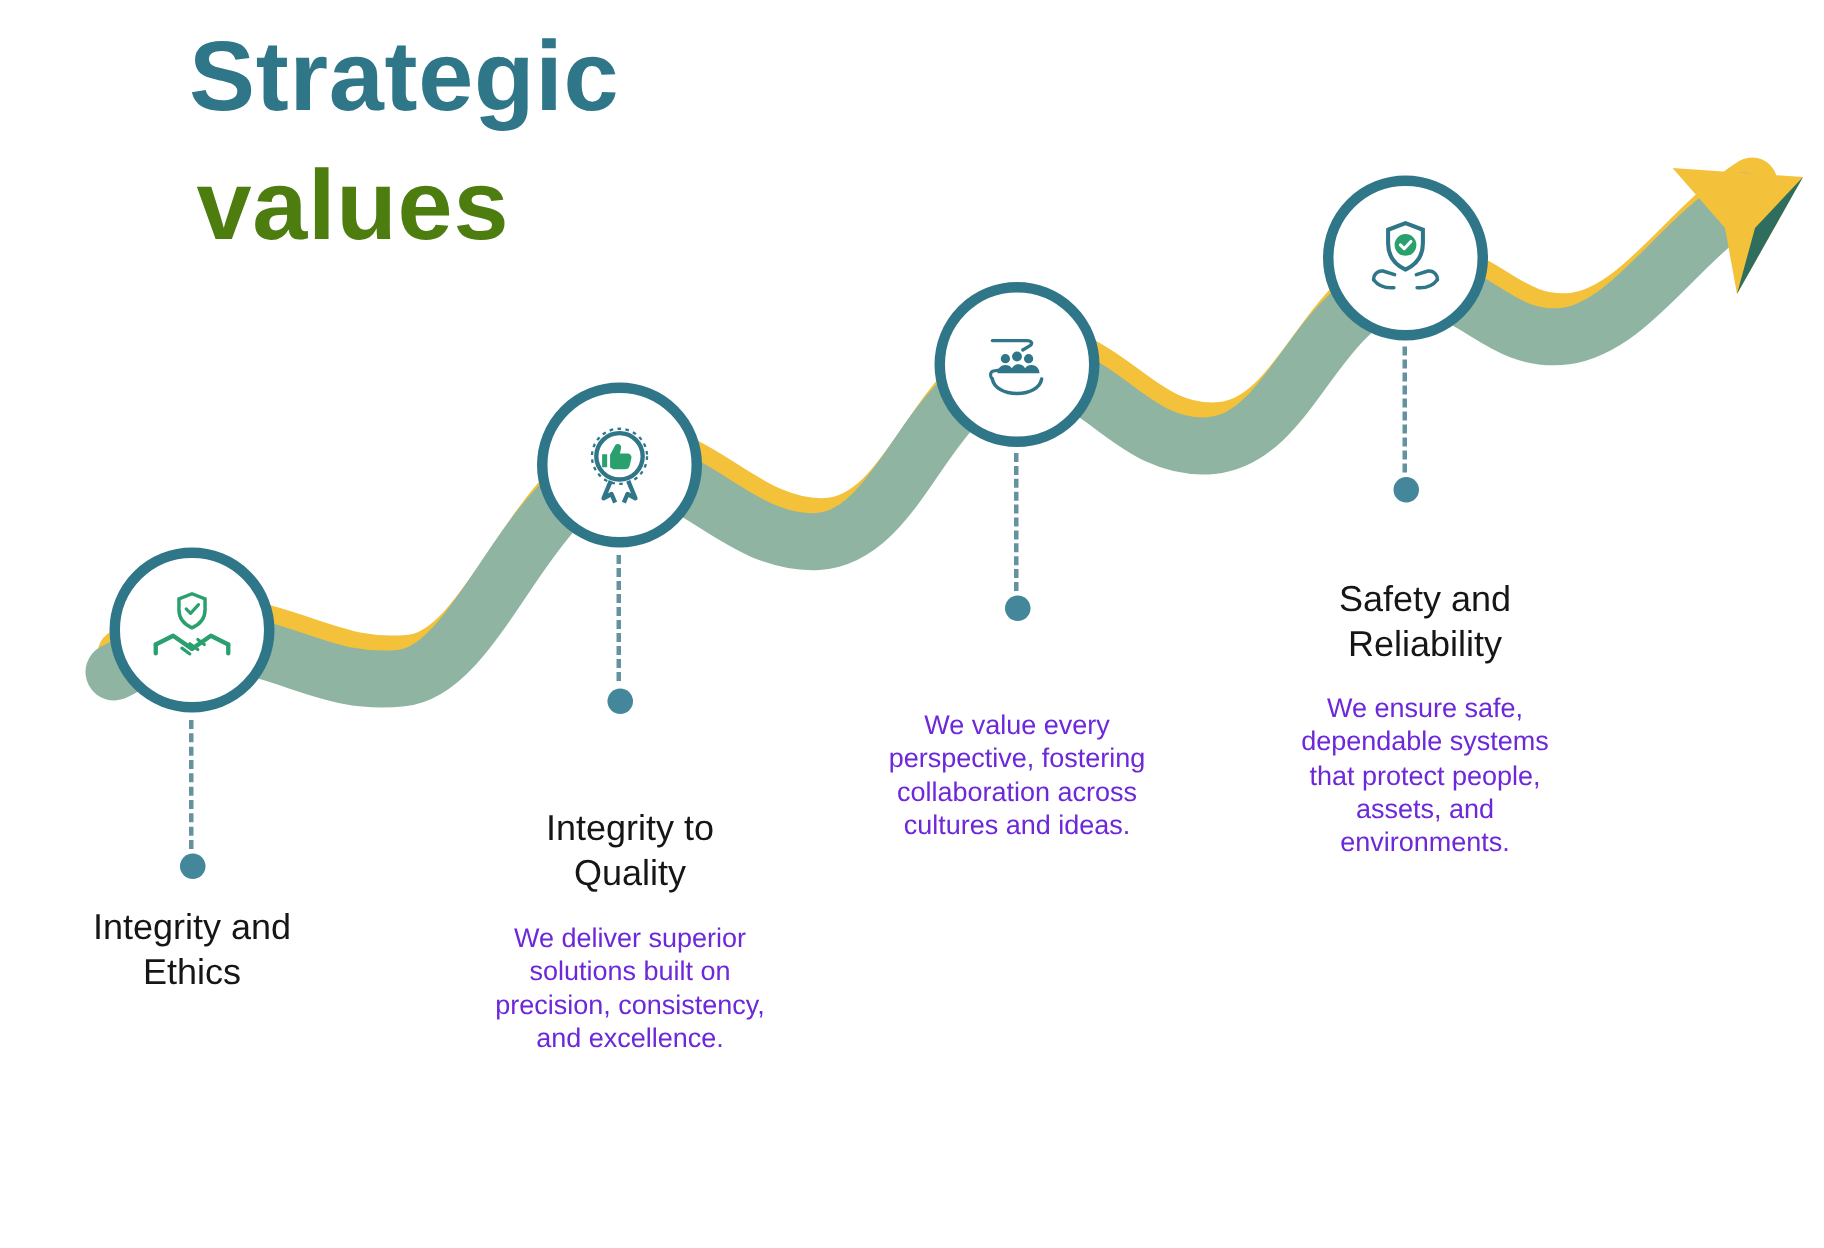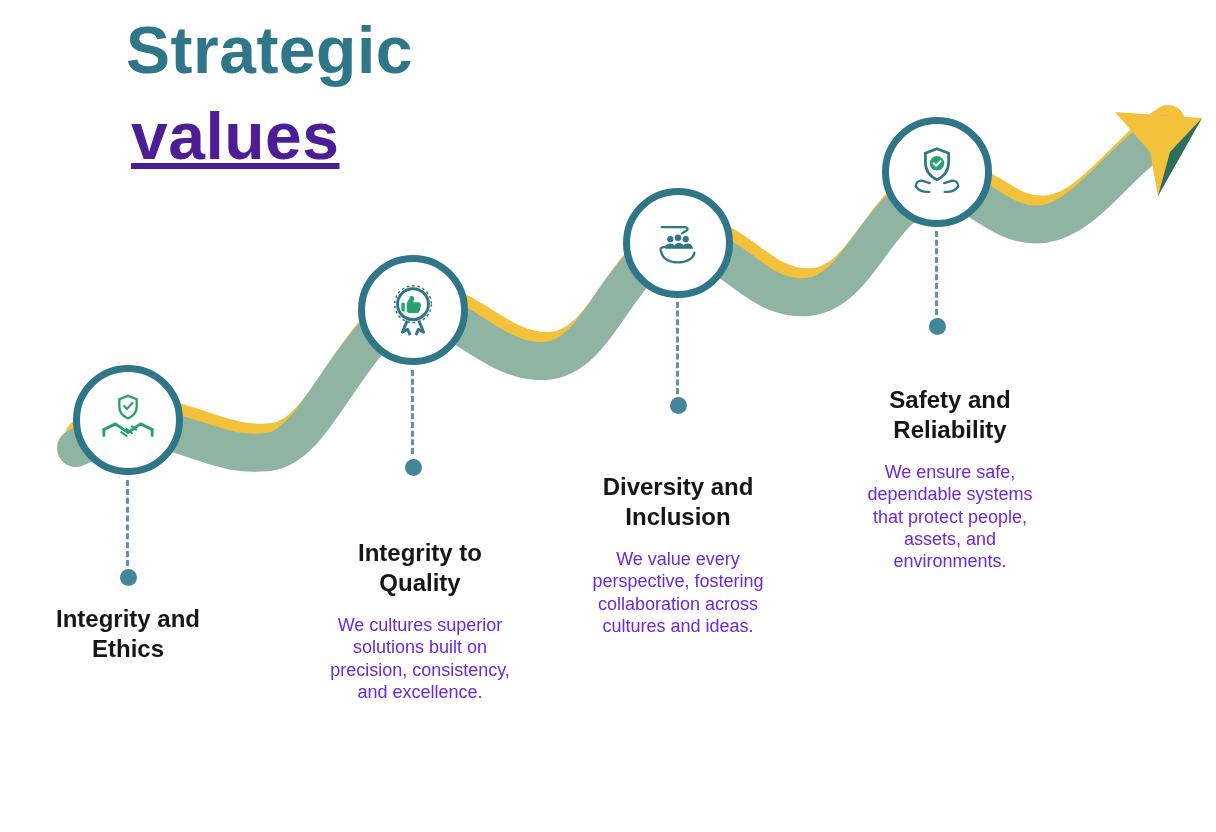--- a/index.html
+++ b/index.html
@@ -6,38 +6,38 @@
   .canvas{
     position:relative;width:1216px;height:832px;background:#ffffff;overflow:hidden;
     font-family:"Liberation Sans", sans-serif;
   }
   .title-line1{
     position:absolute;left:126px;top:14px;font-size:66px;font-weight:700;
     color:#2f7689;letter-spacing:0.5px;line-height:1.1;
   }
   .title-line2{
     position:absolute;left:131px;top:100px;font-size:66px;font-weight:600;
-    color:#4c1d95;letter-spacing:0.5px;line-height:1.1;text-decoration:underline;
+    color:#4d7c0f;letter-spacing:0.5px;line-height:1.1;
   }
   .wave-svg{position:absolute;left:0;top:0;z-index:1;}
   .circle{
     position:absolute;width:110px;height:110px;border-radius:50%;
     background:#ffffff;border:7px solid #2f7689;box-sizing:border-box;
     display:flex;align-items:center;justify-content:center;z-index:3;
   }
   .dash{
     position:absolute;width:0;border-left:3px dashed #64929f;z-index:2;
   }
   .dot{
     position:absolute;width:17px;height:17px;border-radius:50%;
     background:#45879a;z-index:2;
   }
   .block{position:absolute;text-align:center;z-index:2;}
   .block h3{
-    margin:0 0 16px;font-size:24px;font-weight:700;color:#161616;
+    margin:0 0 16px;font-size:24px;font-weight:400;color:#161616;
     line-height:1.25;white-space:pre-line;
   }
   .block p{
     margin:0;font-size:18px;font-weight:400;color:#6d28d9;
     line-height:1.24;white-space:pre-line;
   }
 </style>
 </head>
 <body>
 
@@ -111,29 +111,27 @@
   <div class="dot" style="left:929px;top:318px;"></div>
 
   <div class="block" style="left:16px;top:604px;width:224px;text-align:center;">
     <h3>Integrity and
 Ethics</h3>
   </div>
 
   <div class="block" style="left:302px;top:538px;width:236px;">
     <h3>Integrity to
 Quality</h3>
-    <p>We cultures superior
+    <p>We deliver superior
 solutions built on
 precision, consistency,
 and excellence.</p>
   </div>
 
   <div class="block" style="left:570px;top:472px;width:216px;">
-    <h3>Diversity and
-Inclusion</h3>
     <p>We value every
 perspective, fostering
 collaboration across
 cultures and ideas.</p>
   </div>
 
   <div class="block" style="left:840px;top:385px;width:220px;">
     <h3>Safety and
 Reliability</h3>
     <p>We ensure safe,

